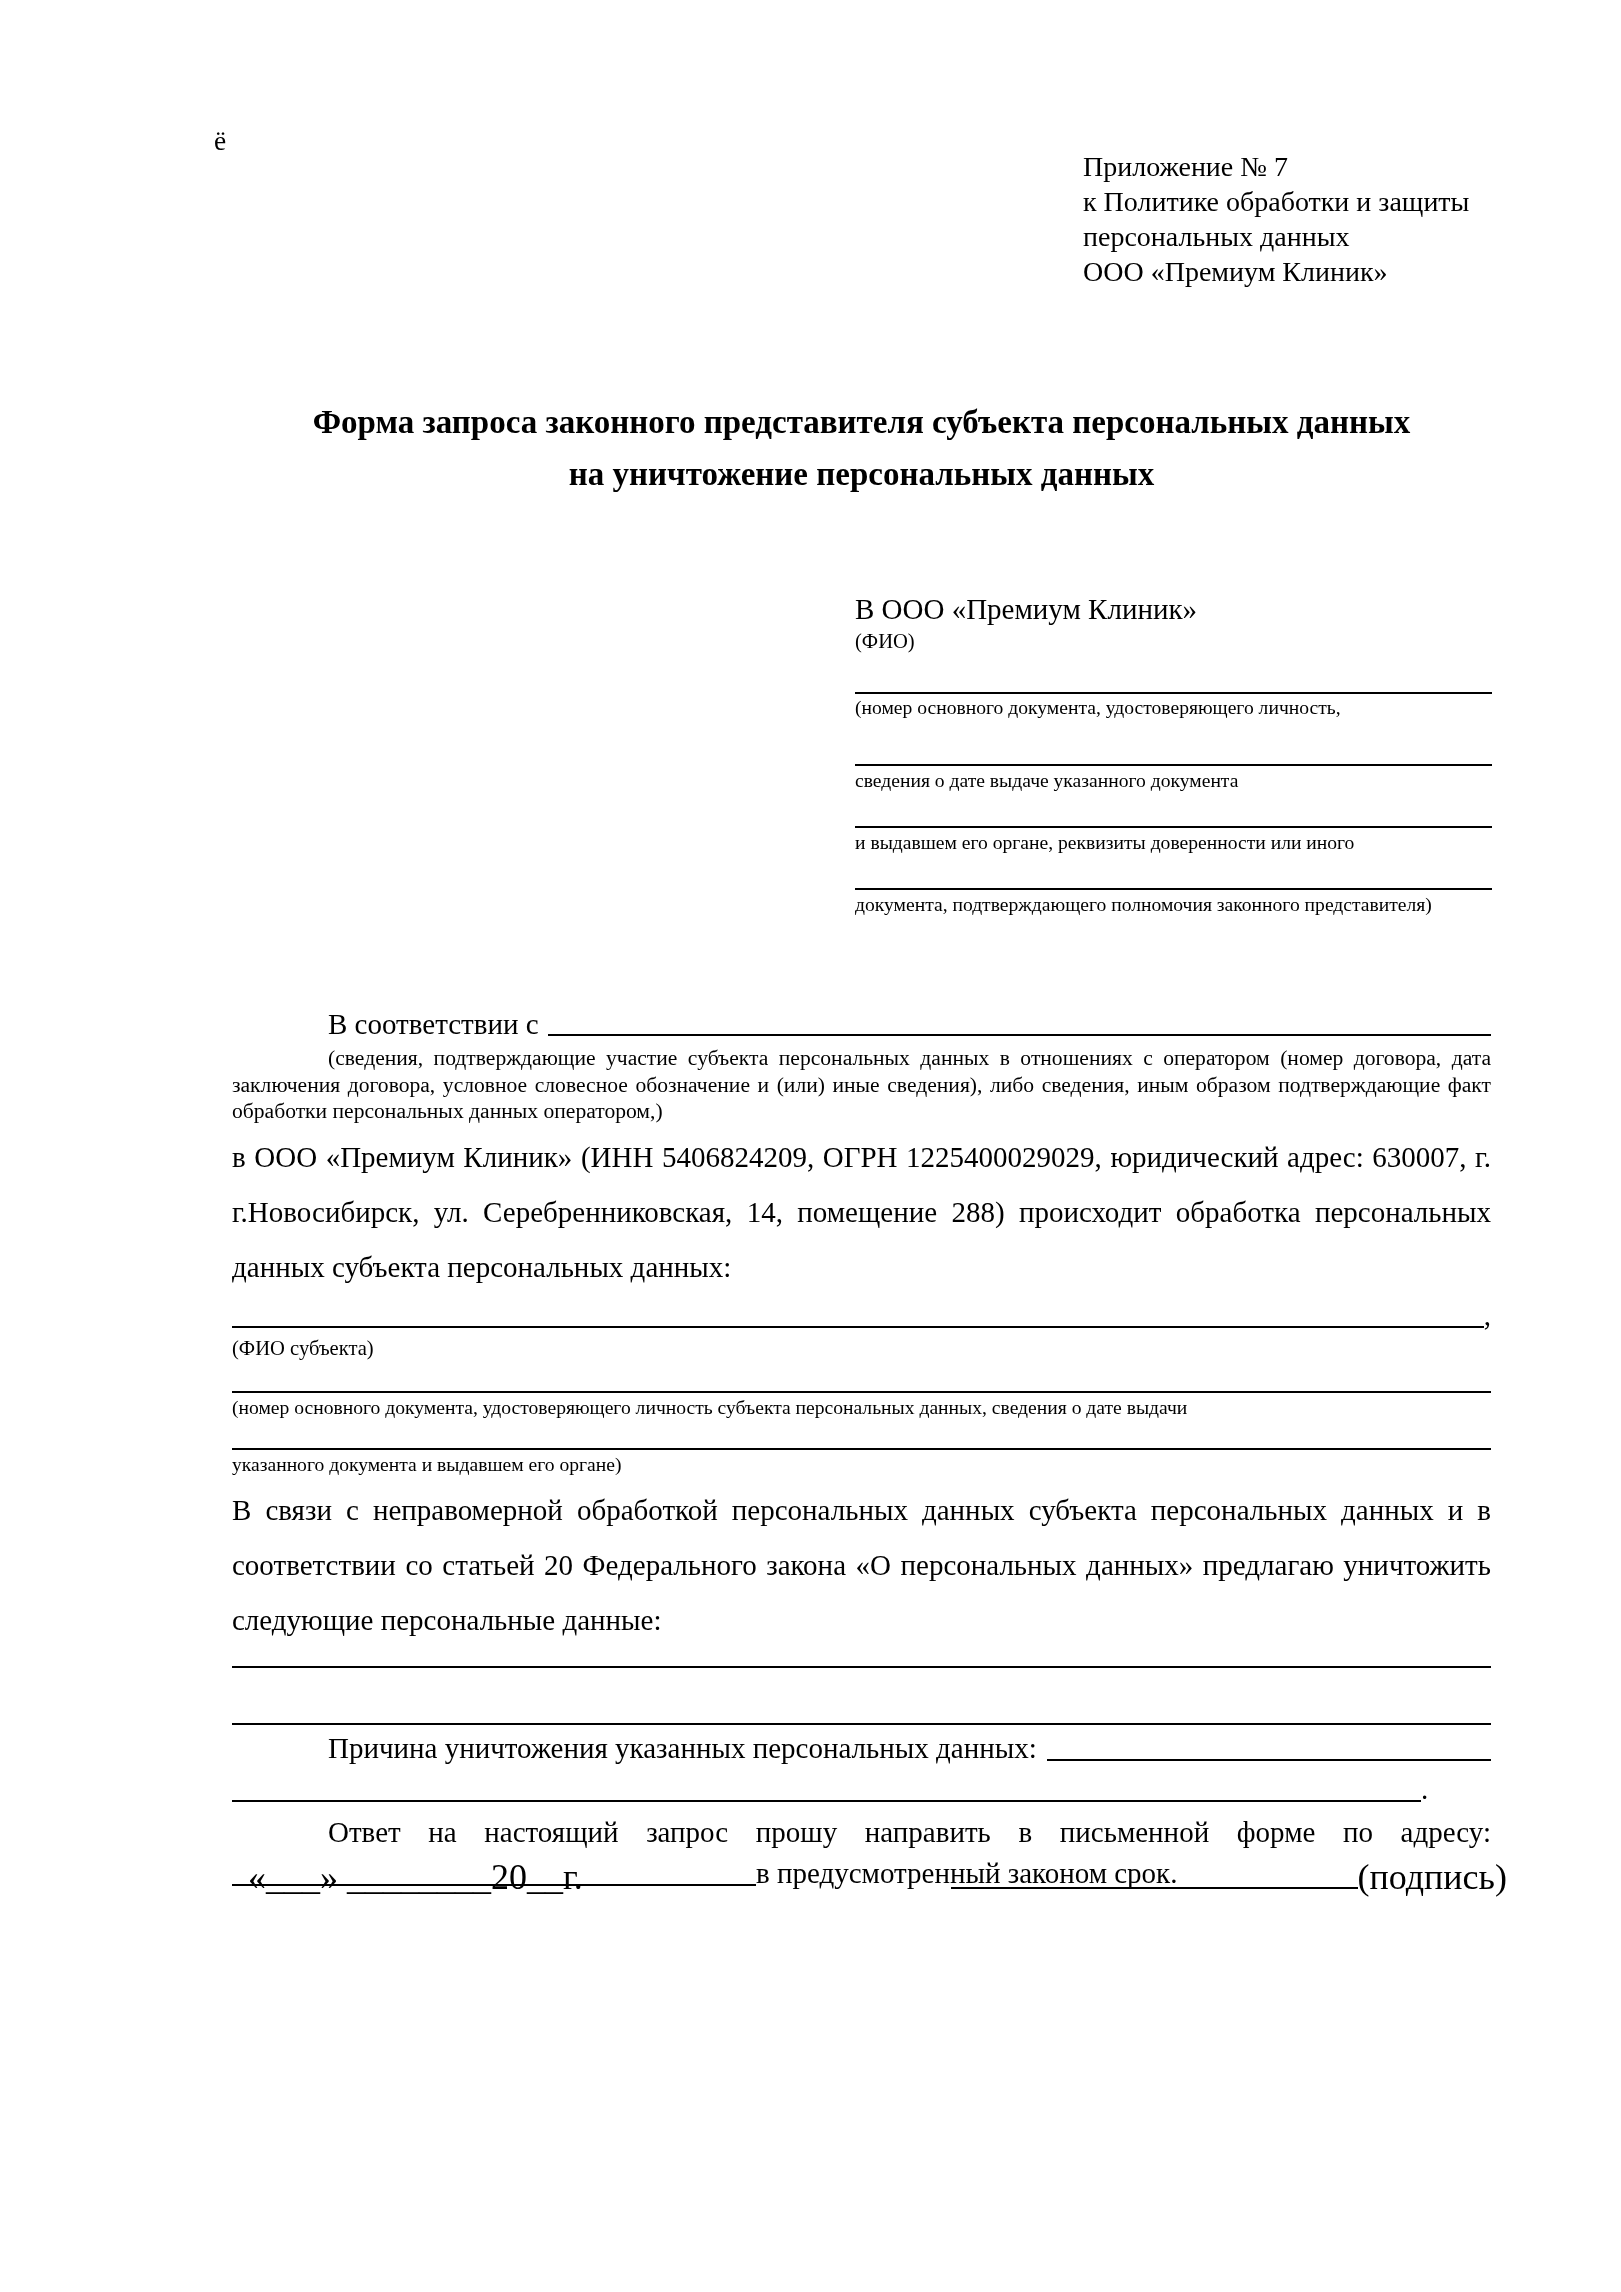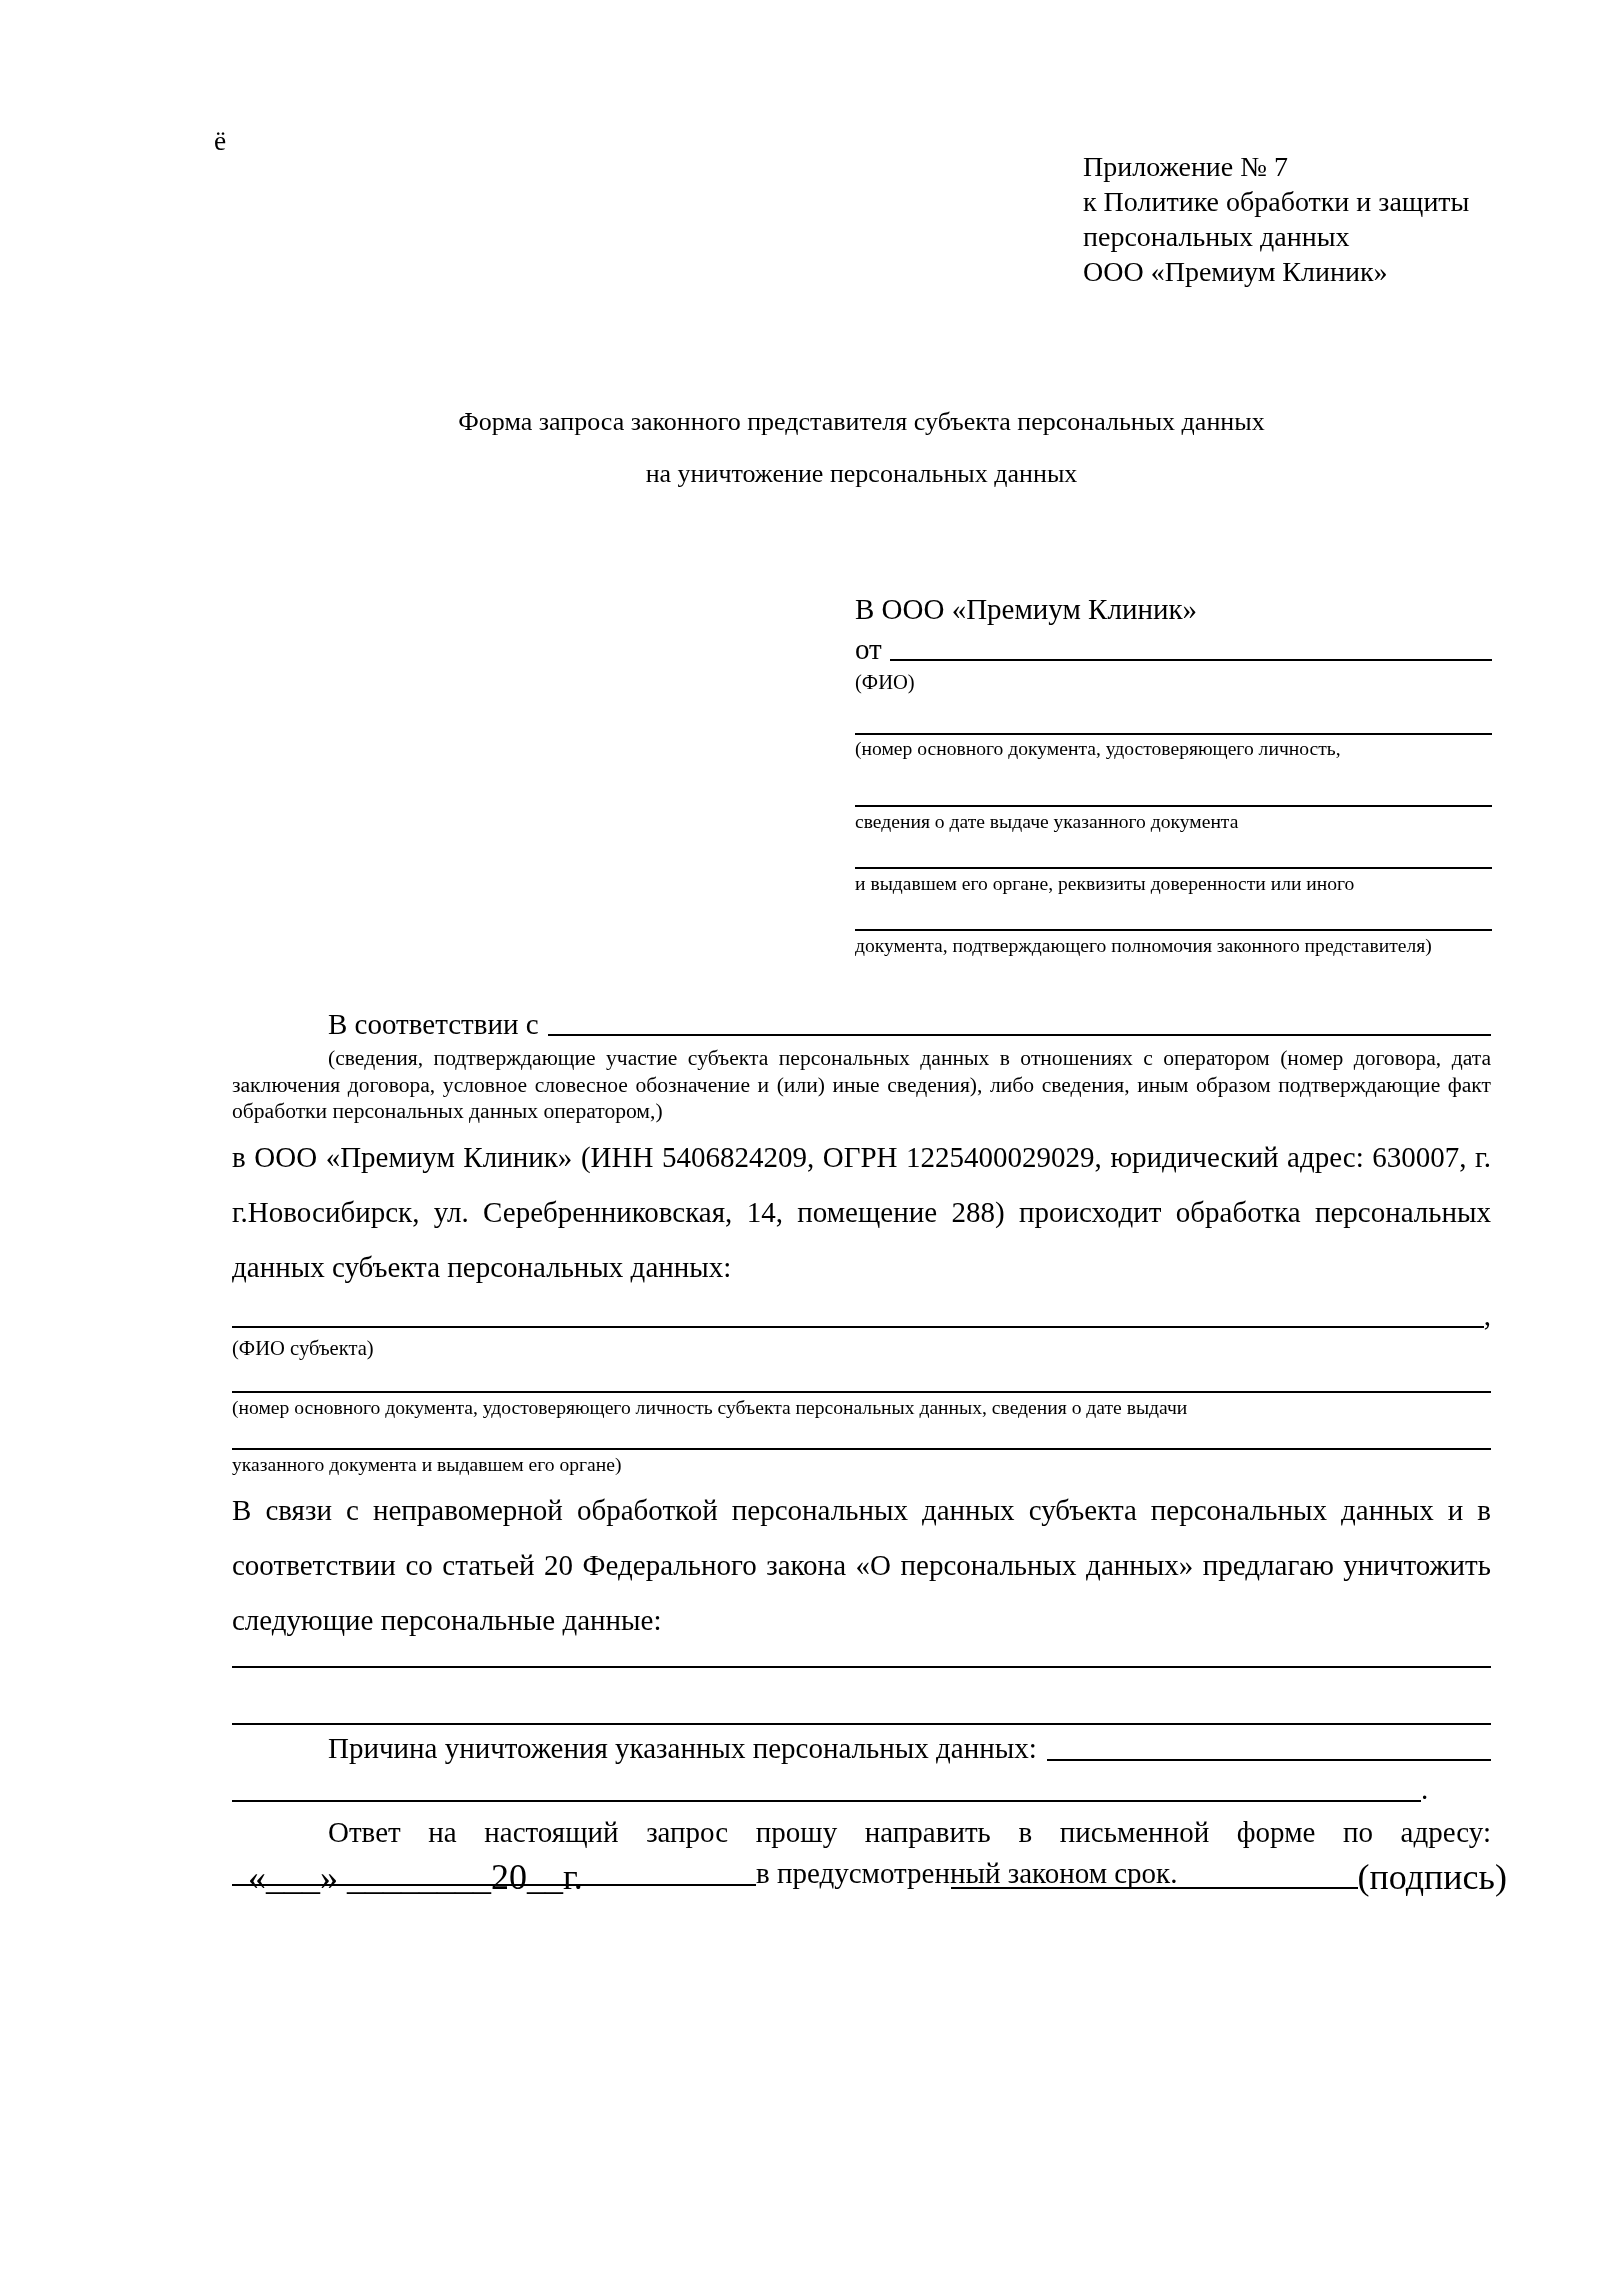--- a/index.html
+++ b/index.html
@@ -11,21 +11,21 @@
     overflow:hidden;
   }
   
   .ye{position:absolute;left:214px;top:127px;font-size:27.4px;line-height:29px;}
 
   
   .appendix{position:absolute;left:1083px;top:149px;width:421px;font-size:28px;line-height:35px;}
 
   
   .title{position:absolute;left:232px;top:396px;width:1259px;text-align:center;}
-  .title-line{white-space:nowrap;font-weight:normal;font-size:26px;line-height:52px;}
+  .title-line{white-space:nowrap;font-weight:bold;font-size:33px;line-height:52px;}
 
   
   .addressee{position:absolute;left:855px;top:590px;width:637px;font-size:29px;}
   .addr-to{line-height:39px;}
   .row{display:flex;align-items:flex-end;line-height:41px;}
   .grow{flex:1 1 auto;height:0;border-bottom:2.9px solid #000;margin-bottom:8.8px;}
   .caption{font-size:20.6px;line-height:25.5px;}
   .caption-sm{font-size:19.6px;line-height:24.5px;}
   .blank{height:0;border-bottom:2.9px solid #000;}
 
@@ -53,24 +53,20 @@
     <div>ООО «Премиум Клиник»</div>
   </div>
 
   <div class="title">
     <div class="title-line">Форма запроса законного представителя субъекта персональных данных</div>
     <div class="title-line">на уничтожение персональных данных</div>
   </div>
 
   <div class="addressee">
     <div class="addr-to">В ООО «Премиум Клиник»</div>
-    <div class="row">
-      <span>от</span>
-      <span class="grow" style="margin-left:7.8px;"></span>
-    </div>
     <div class="caption">(ФИО)</div>
     <div class="blank" style="margin-top:37px;"></div>
     <div class="caption-sm" style="margin-top:2.9px;">(номер основного документа, удостоверяющего личность,</div>
     <div class="blank" style="margin-top:43px;"></div>
     <div class="caption-sm" style="margin-top:2.9px;">сведения о дате выдаче указанного документа</div>
     <div class="blank" style="margin-top:33px;"></div>
     <div class="caption-sm" style="margin-top:2.9px;">и выдавшем его органе, реквизиты доверенности или иного</div>
     <div class="blank" style="margin-top:32px;"></div>
     <div class="caption-sm" style="margin-top:2.9px;">документа, подтверждающего полномочия законного представителя)</div>
   </div>

